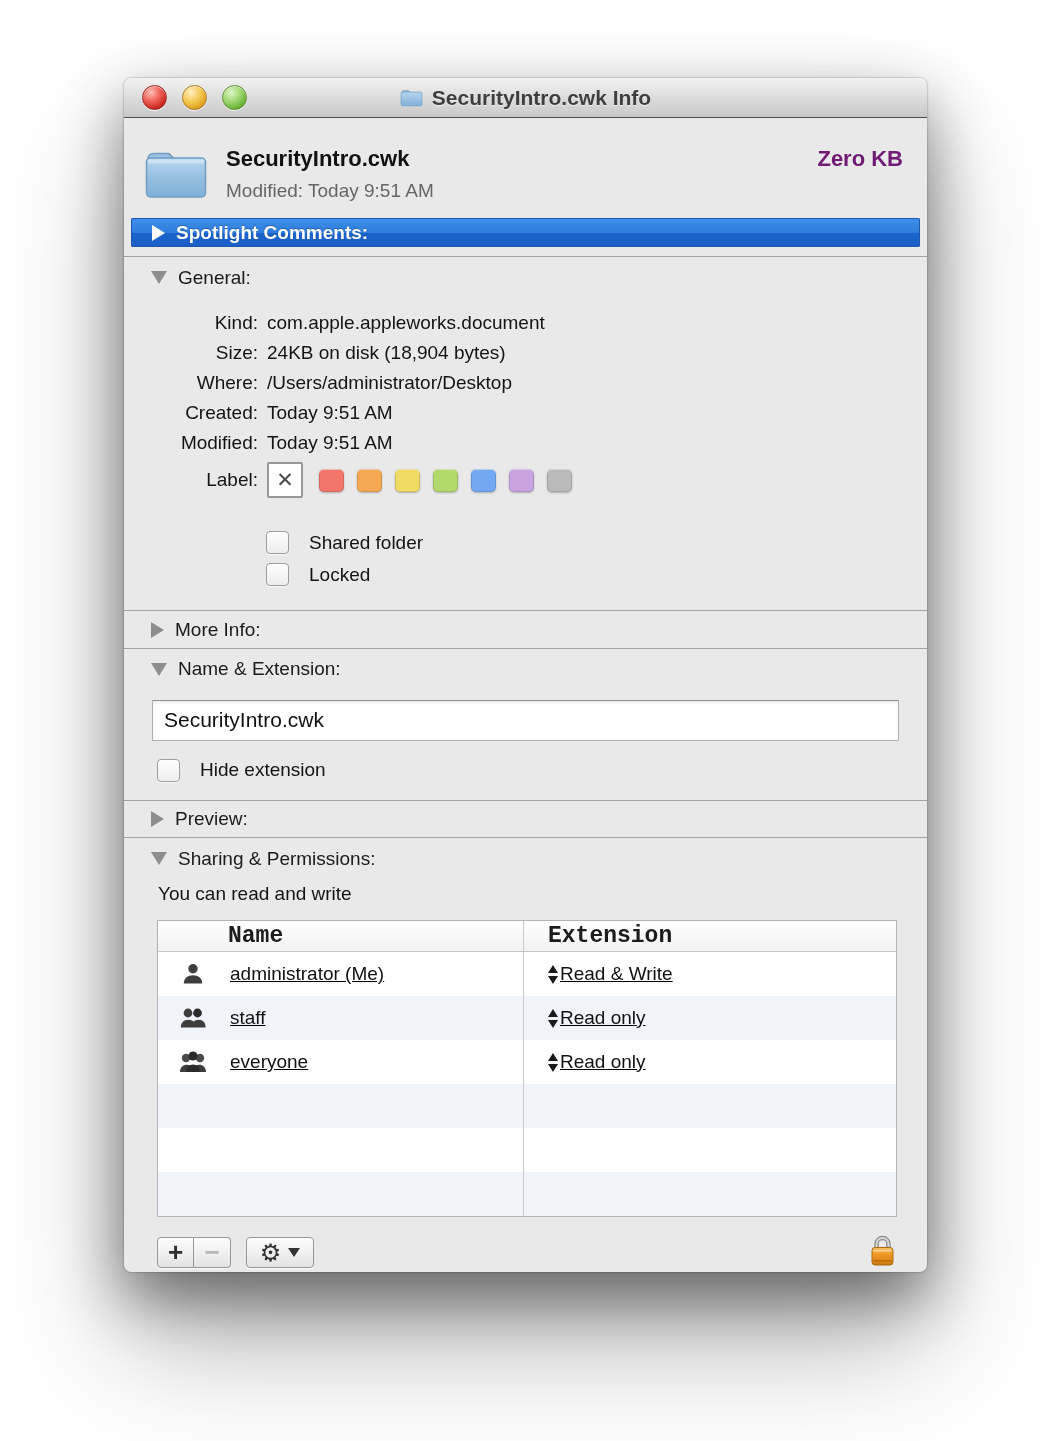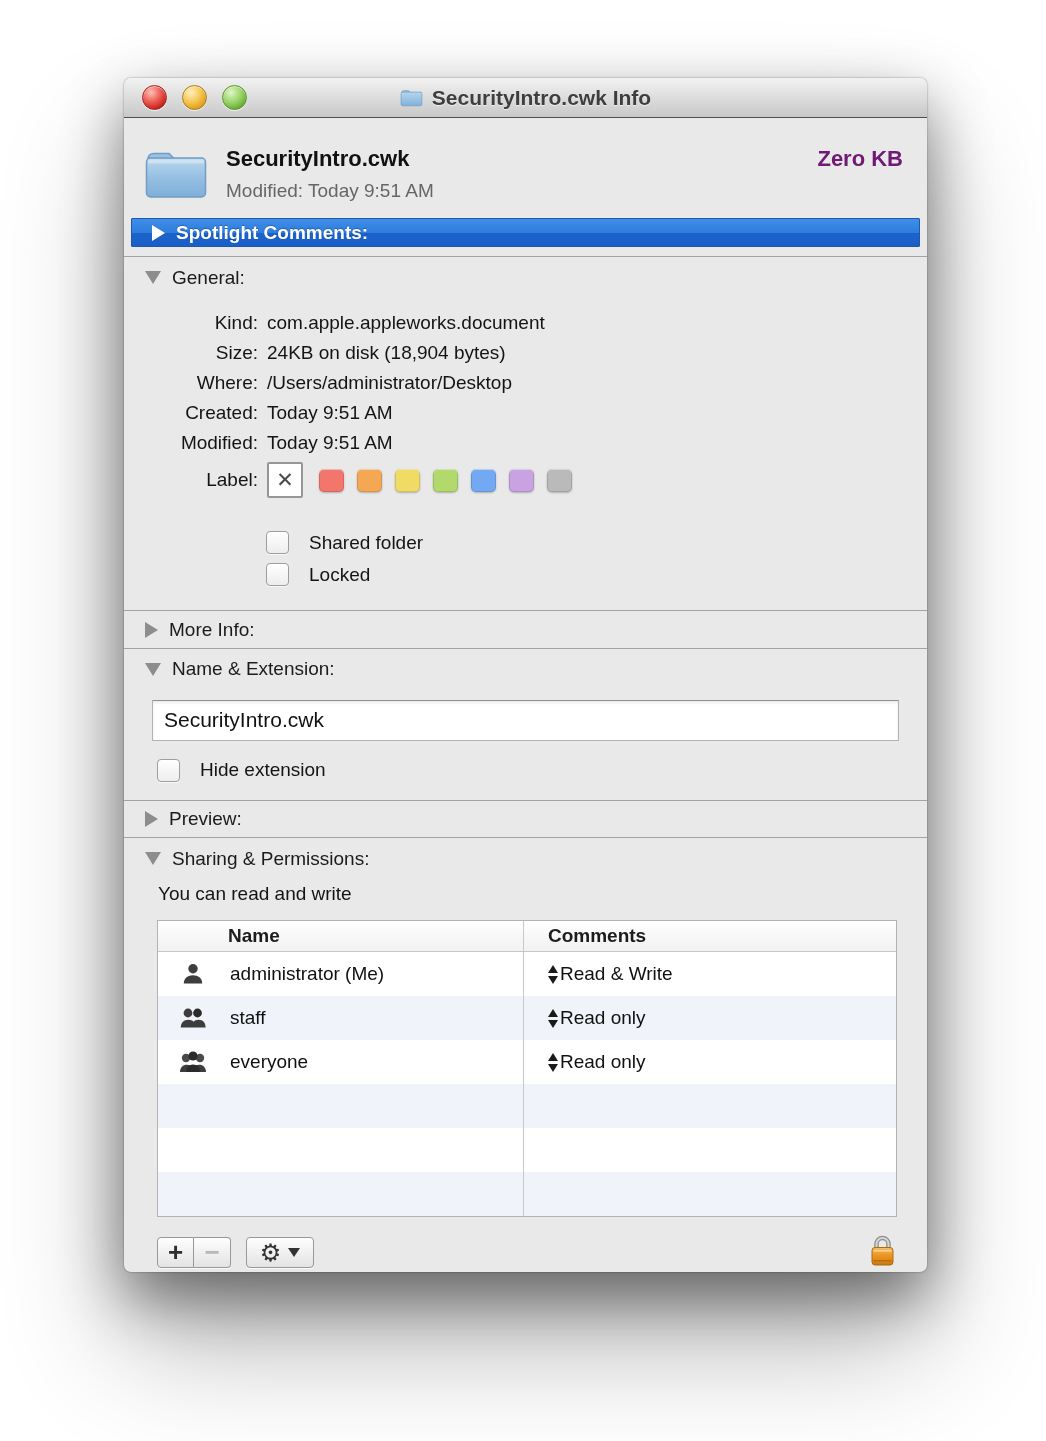--- a/index.html
+++ b/index.html
@@ -38,21 +38,21 @@
   .spotlight{
     margin:2px 7px 9px 7px;height:33px;border-radius:1px;
     background:linear-gradient(#3f8ee9 0%,#2f7ddc 50%,#1b63cc 51%,#1a5fc6 100%);
     border:1px solid #1f57ac;display:flex;align-items:center;padding-left:20px;box-sizing:border-box;
   }
   .spotlight .label{color:#fff;font-weight:bold;font-size:19px;margin-left:11px;text-shadow:0 -1px 1px rgba(0,0,0,.25);}
   .tri-right{width:0;height:0;border-left:13px solid #8d8d8d;border-top:8px solid transparent;border-bottom:8px solid transparent;}
   .tri-right.white{border-left-color:#ffffff;}
   .tri-down{width:0;height:0;border-top:13px solid #8d8d8d;border-left:8px solid transparent;border-right:8px solid transparent;}
   .divider{height:0;border-top:1px solid #a3a3a3;}
-  .section-hdr{height:41px;display:flex;align-items:center;padding-left:21px;gap:11px;}
+  .section-hdr{height:41px;display:flex;align-items:center;padding-left:27px;gap:11px;}
   .section-hdr .label{font-size:19px;color:#1b1b1b;}
   
   .fields{margin-top:10px;}
   .frow{display:flex;line-height:30px;font-size:19px;color:#141414;}
   .frow .flabel{width:134px;text-align:right;flex:0 0 134px;}
   .frow .fvalue{margin-left:9px;}
   .label-row{display:flex;align-items:center;margin-top:3px;height:38px;}
   .label-row .flabel{width:134px;text-align:right;flex:0 0 134px;font-size:19px;color:#141414;}
   .xbox{
     width:32px;height:32px;margin-left:9px;background:#fff;border:2px solid #979797;border-radius:2px;
@@ -74,24 +74,24 @@
     box-shadow:inset 0 2px 3px rgba(0,0,0,.08);outline:none;
   }
   .hide-ext{margin:18px 0 0 33px;padding-bottom:18px;}
   
   .perm-status{font-size:19px;color:#141414;margin:4px 0 15px 34px;}
   .perm-table{
     margin:0 30px 0 33px;border:1px solid #b3b3b3;background:#fff;position:relative;
   }
   .pt-header{display:flex;height:30px;background:linear-gradient(#ffffff,#f1f1f1);border-bottom:1px solid #c6c6c6;
     box-shadow:inset 0 1px 0 #fff;}
-  .pt-header .cell{font-size:19px;font-weight:bold;color:#1c1c1c;display:flex;align-items:center;}
+  .pt-header .cell{font-size:23px;font-weight:bold;color:#1c1c1c;display:flex;align-items:center;font-family:Liberation Mono, monospace;}
   .col-name{flex:0 0 365px;padding-left:70px;box-sizing:border-box;}
   .col-priv{flex:1;padding-left:24px;box-sizing:border-box;border-left:1px solid #c9c9c9;}
-  .pt-row{display:flex;height:44px;align-items:center;}
+  .pt-row{display:flex;height:44px;align-items:center;text-decoration:underline;}
   .pt-row.alt{background:#f0f4fa;}
   .pt-row .col-name{display:flex;align-items:center;padding-left:20px;gap:0;}
   .pt-row .name-text{font-size:19px;color:#111;margin-left:22px;}
   .pt-row .col-priv{display:flex;align-items:center;height:100%;gap:2px;}
   .member-icon{width:30px;display:flex;justify-content:center;}
   .stepper{display:flex;flex-direction:column;gap:3px;align-items:center;}
   .step-up{width:0;height:0;border-bottom:8px solid #1a1a1a;border-left:5px solid transparent;border-right:5px solid transparent;}
   .step-down{width:0;height:0;border-top:8px solid #1a1a1a;border-left:5px solid transparent;border-right:5px solid transparent;}
   .priv-text{font-size:19px;color:#111;}
   
@@ -248,21 +248,21 @@
   <div>
     <div class="section-hdr">
       <span class="tri-down"></span>
       <span class="label">Sharing &amp; Permissions:</span>
     </div>
     <div class="perm-status">You can read and write</div>
 
     <div class="perm-table">
       <div class="pt-header">
         <div class="cell col-name">Name</div>
-        <div class="cell col-priv">Comments</div>
+        <div class="cell col-priv">Extension</div>
       </div>
 
       <div class="pt-row">
         <div class="col-name">
           <span class="member-icon">
             <svg width="24" height="24" viewBox="0 0 24 24">
                 <circle cx="12" cy="6.8" r="4.7" fill="#3d3d3d"></circle>
                 <path d="M2.8 21.5c0-5.4 4.1-8.2 9.2-8.2s9.2 2.8 9.2 8.2z" fill="#3d3d3d"></path>
               </svg>
           </span>

